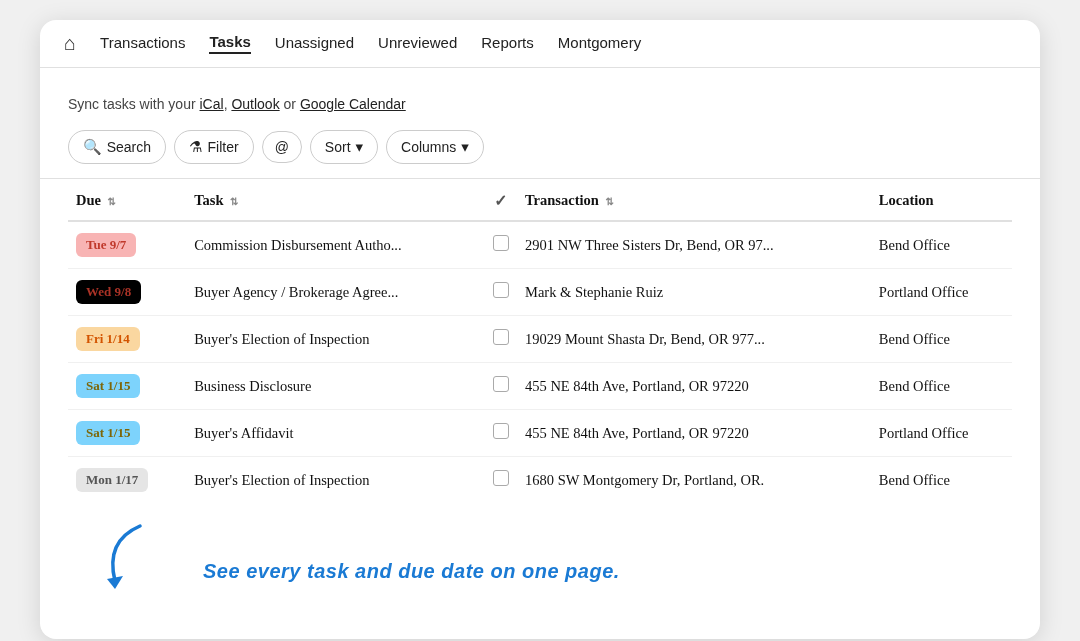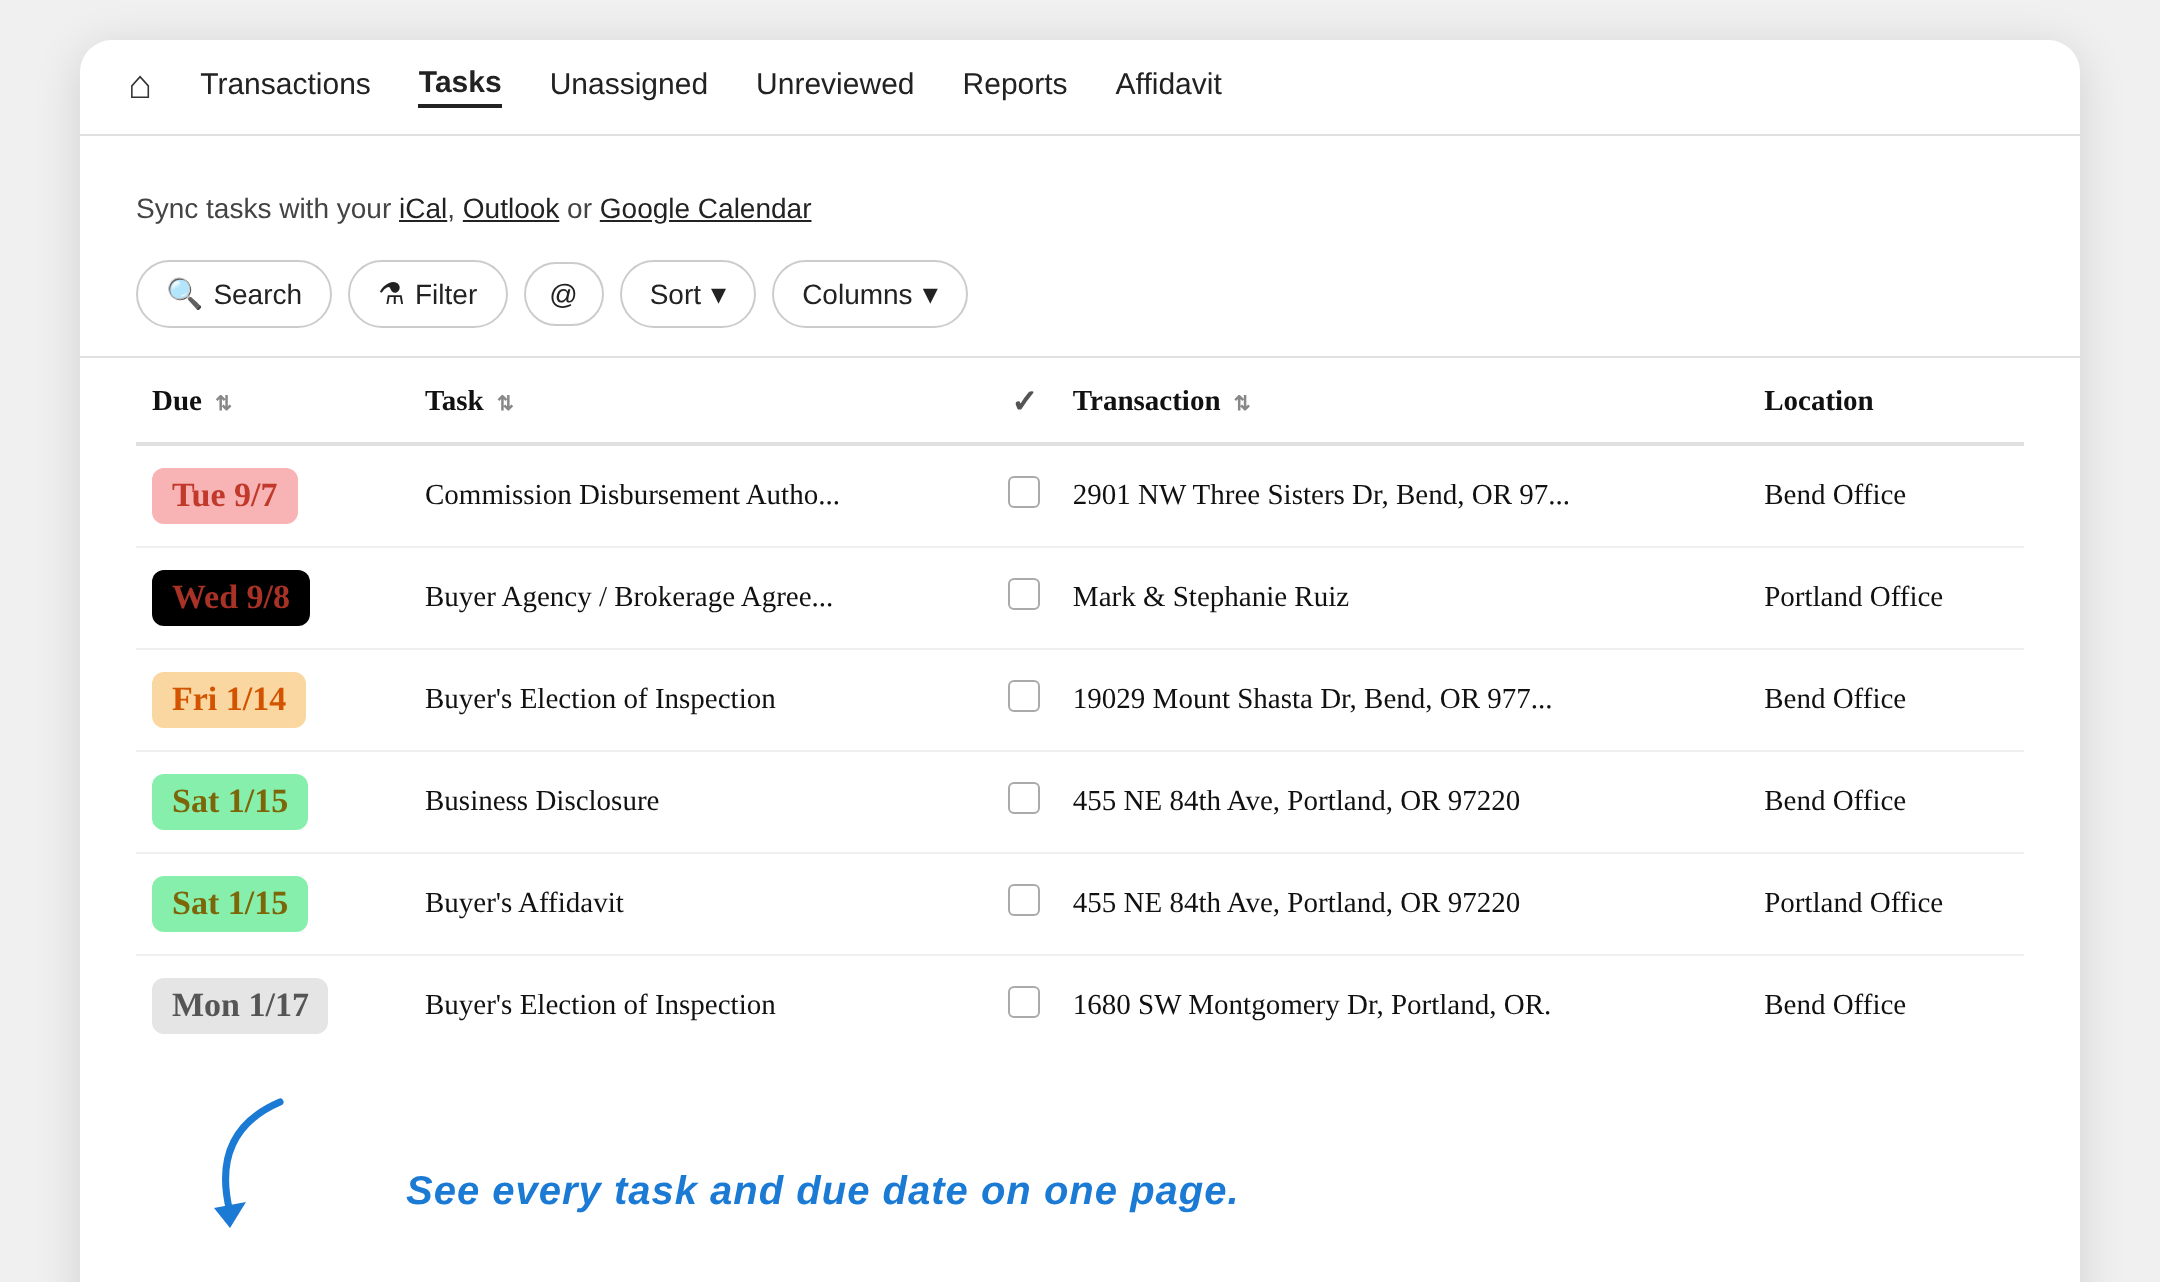--- a/index.html
+++ b/index.html
@@ -121,29 +121,29 @@
     }
     tbody td {
       padding: 11px 8px;
       color: #111;
       vertical-align: middle;
     }
     .due-badge {
       display: inline-block;
       border-radius: 6px;
       padding: 4px 10px;
-      font-size: 17px;
+      font-size: 13px;
       font-weight: 700;
       text-align: center;
       white-space: nowrap;
     }
     .badge-red { background: #f8b4b4; color: #c0392b; }
     .badge-pink { background: #000000; color: #a93226; }
     .badge-orange { background: #fad7a0; color: #d35400; }
-    .badge-yellow { background: #86efac; color: #7d6608; }
+    .badge-yellow { background: #7dd3fc; color: #7d6608; }
     .badge-gray { background: #e5e5e5; color: #555; }
     .checkbox {
       width: 16px;
       height: 16px;
       border: 1.5px solid #aaa;
       border-radius: 3px;
       background: #fff;
       display: inline-block;
     }
     .check-col {
@@ -182,21 +182,21 @@
 
 <div class="card">
 
   <nav class="nav">
     <span class="nav-home">⌂</span>
     <a class="nav-item">Transactions</a>
     <a class="nav-item active">Tasks</a>
     <a class="nav-item">Unassigned</a>
     <a class="nav-item">Unreviewed</a>
     <a class="nav-item">Reports</a>
-    <a class="nav-item">Affidavit</a>
+    <a class="nav-item">Montgomery</a>
   </nav>
 
   <div class="header">
     <p class="sync-text">
       <span>Sync tasks with your </span><a>iCal</a><span>, </span><a>Outlook</a><span> or </span><a>Google Calendar</a>
     </p>
   </div>
 
   <div class="toolbar">
     <button class="toolbar-btn">

